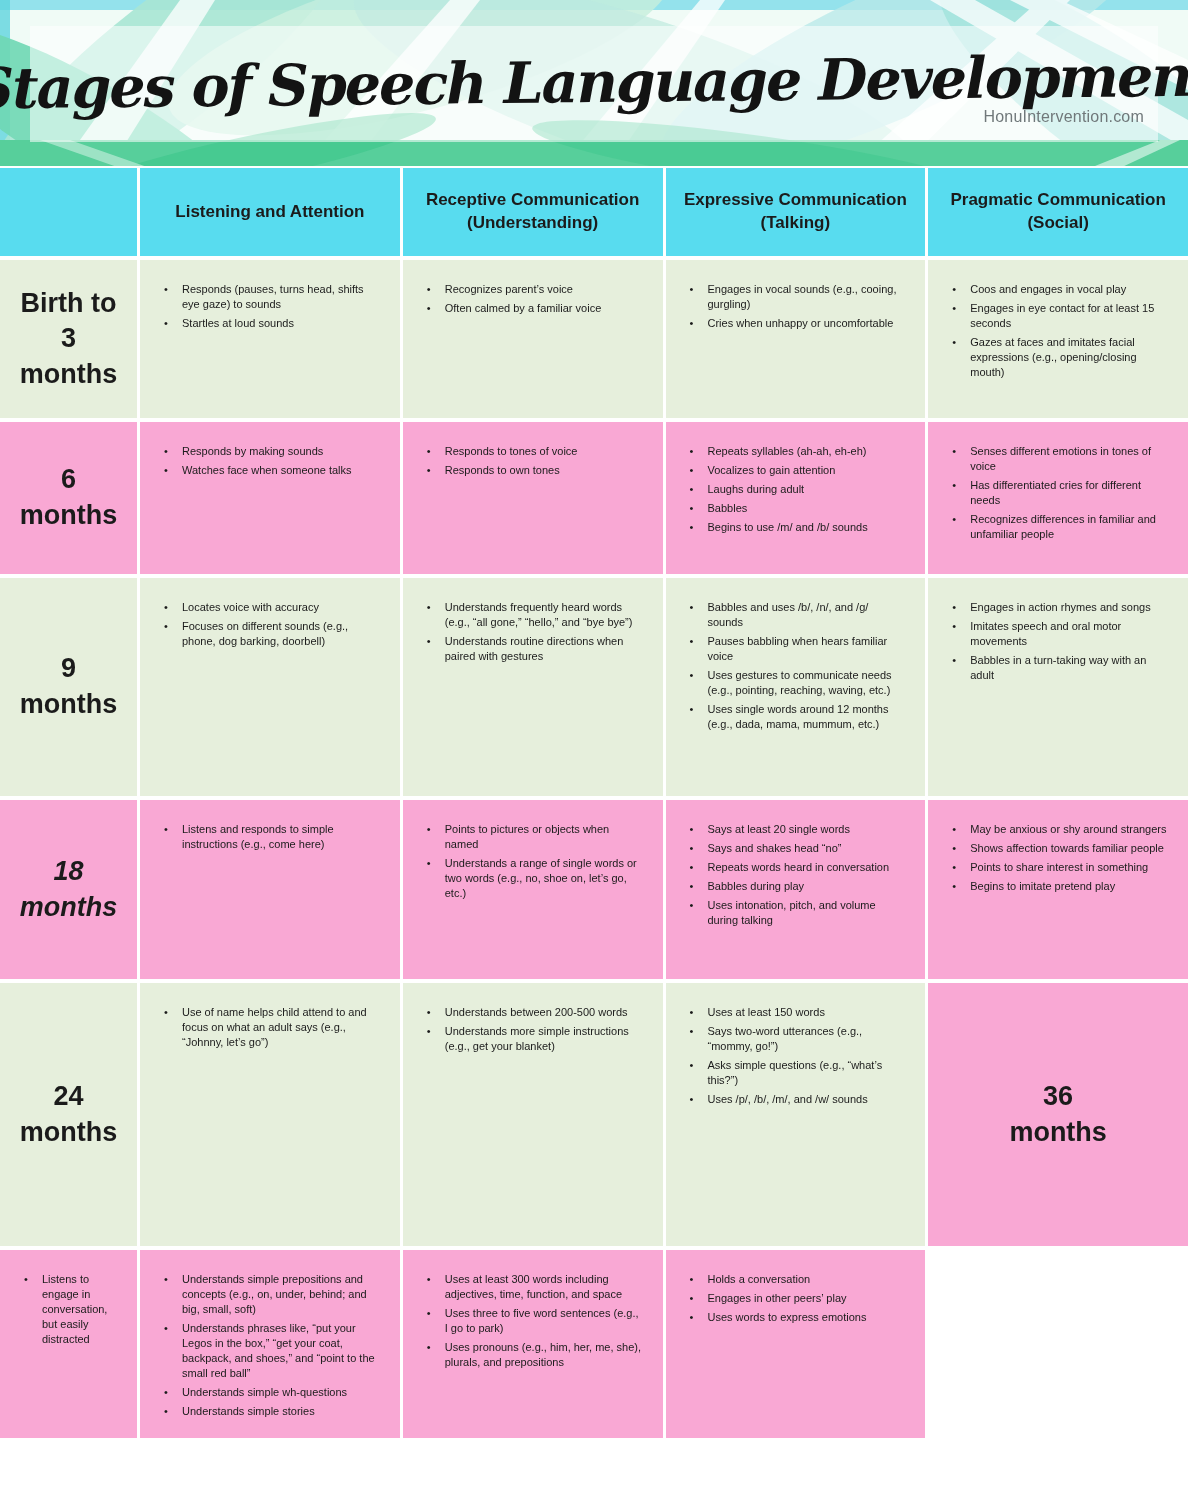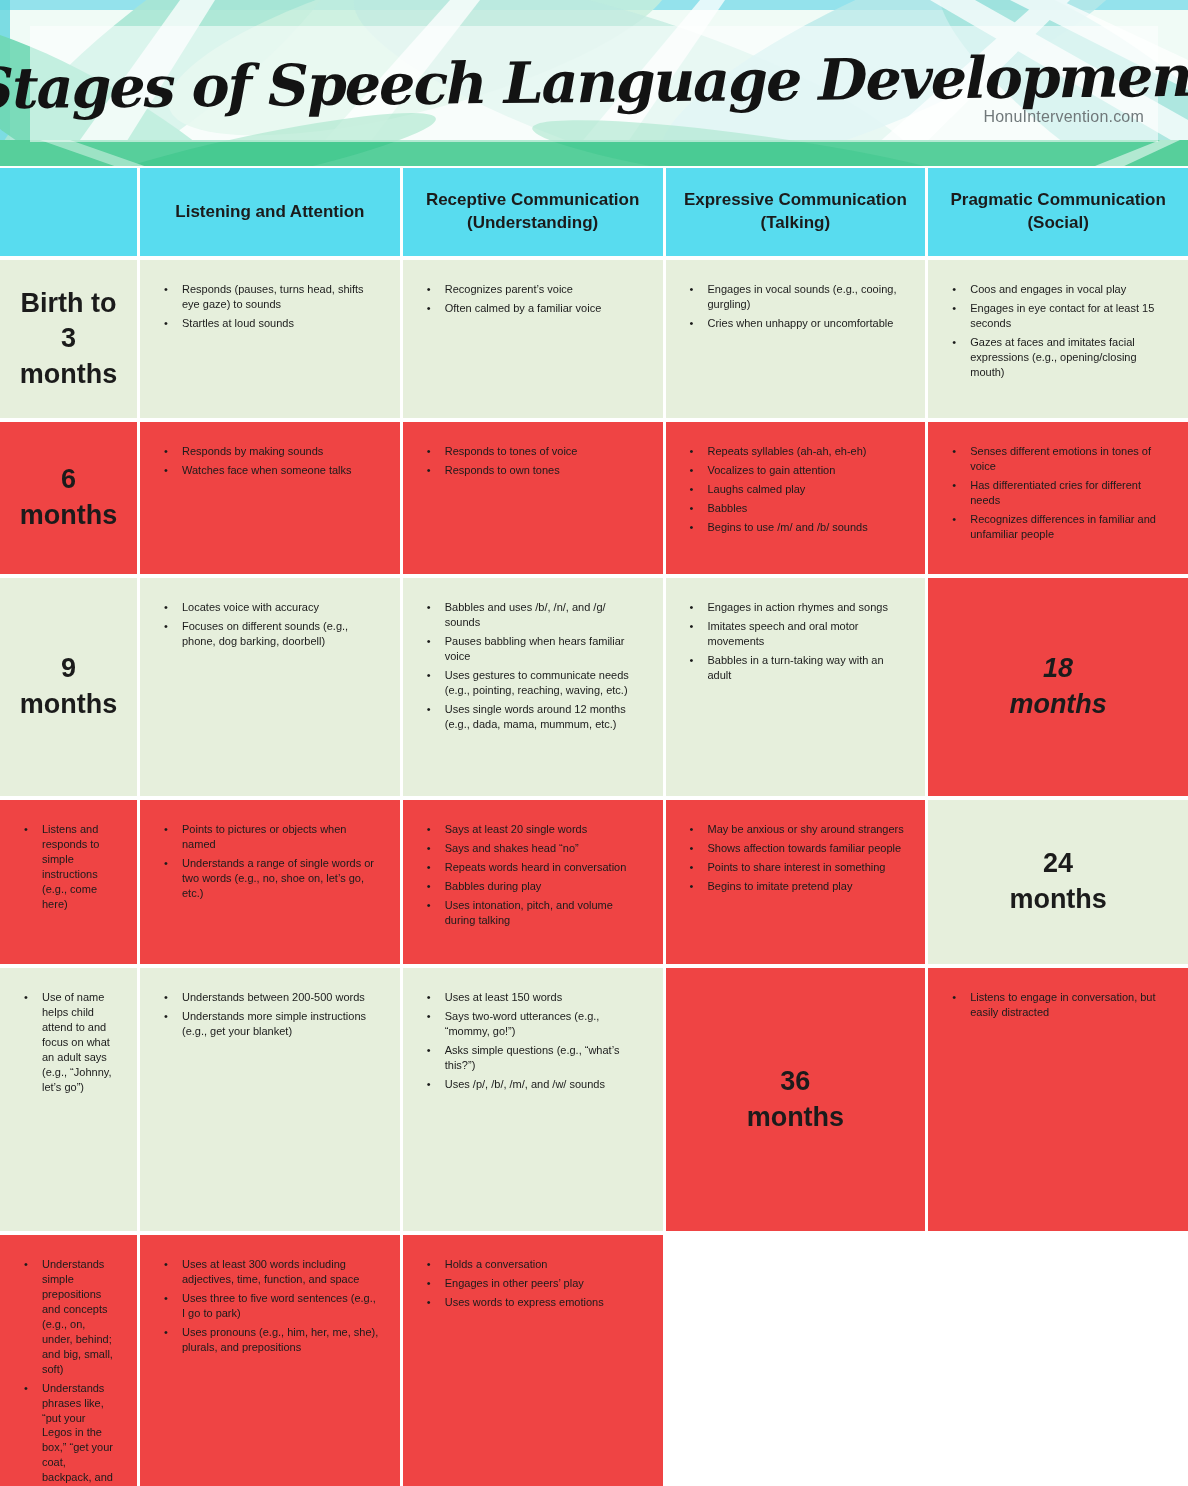--- a/index.html
+++ b/index.html
@@ -35,21 +35,21 @@
     text-align:center;font-weight:700;font-size:17px;line-height:1.35;
     min-height:88px;padding:4px 10px;box-sizing:border-box;
   }
   .td{box-sizing:border-box;padding:13px 12px 10px 8px;}
   .age-cell{
     display:flex;align-items:center;justify-content:center;text-align:center;
     font-weight:700;font-size:27px;line-height:1.32;padding:8px 4px;
   }
   .age-cell span{white-space:pre-line;}
   .g{background:#e6efdc;}
-  .b{background:#ef4444;}
+  .b{background:#f9a8d4;}
   .r0{min-height:158px;} .r1{min-height:152px;} .r2{min-height:218px;}
   .r3{min-height:179px;font-style:italic;} .r4{min-height:164px;} .r5{min-height:263px;}
   ul.milestones{list-style:none;margin:9px;padding:0;font-size:11px;line-height:1.36;}
   ul.milestones li{position:relative;padding-left:25px;margin:0 0 4px 0;}
   ul.milestones li::before{content:"\2022";position:absolute;left:7px;top:0;}
 </style>
 </head>
 <body>
 
 <div class="page">
@@ -158,41 +158,47 @@
     <div class="td b">
         <ul class="milestones">
           <li>Responds to tones of voice</li>
           <li>Responds to own tones</li>
         </ul>
       </div>
     <div class="td b">
         <ul class="milestones">
           <li>Repeats syllables (ah-ah, eh-eh)</li>
           <li>Vocalizes to gain attention</li>
-          <li>Laughs calmed play</li>
+          <li>Laughs during adult</li>
           <li>Babbles</li>
           <li>Begins to use /m/ and /b/ sounds</li>
         </ul>
       </div>
     <div class="td b">
         <ul class="milestones">
           <li>Senses different emotions in tones of voice</li>
           <li>Has differentiated cries for different needs</li>
           <li>Recognizes differences in familiar and unfamiliar people</li>
         </ul>
       </div>
 
     <div class="td age-cell g r2">
         <span>9
 months</span>
       </div>
     <div class="td g">
         <ul class="milestones">
           <li>Locates voice with accuracy</li>
           <li>Focuses on different sounds (e.g., phone, dog barking, doorbell)</li>
+        </ul>
+      </div>
+    <div class="td g">
+        <ul class="milestones">
+          <li>Understands frequently heard words (e.g., “all gone,” “hello,” and “bye bye”)</li>
+          <li>Understands routine directions when paired with gestures</li>
         </ul>
       </div>
     <div class="td g">
         <ul class="milestones">
           <li>Babbles and uses /b/, /n/, and /g/ sounds</li>
           <li>Pauses babbling when hears familiar voice</li>
           <li>Uses gestures to communicate needs (e.g., pointing, reaching, waving, etc.)</li>
           <li>Uses single words around 12 months (e.g., dada, mama, mummum, etc.)</li>
         </ul>
       </div>

